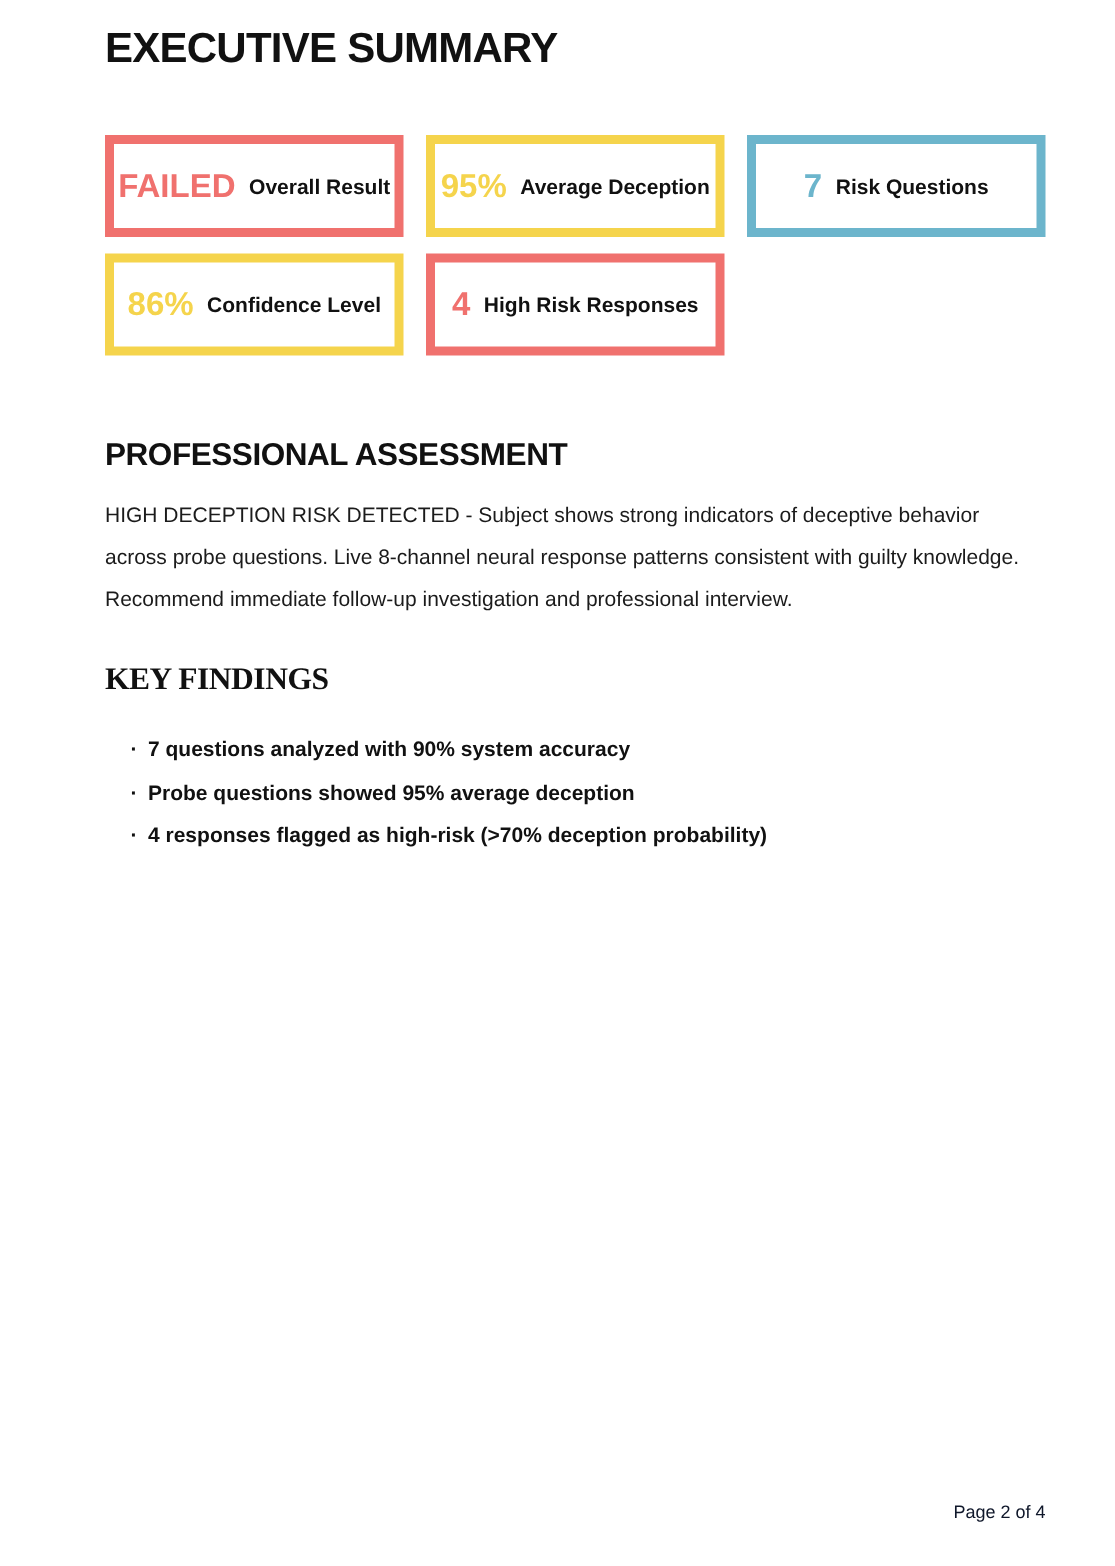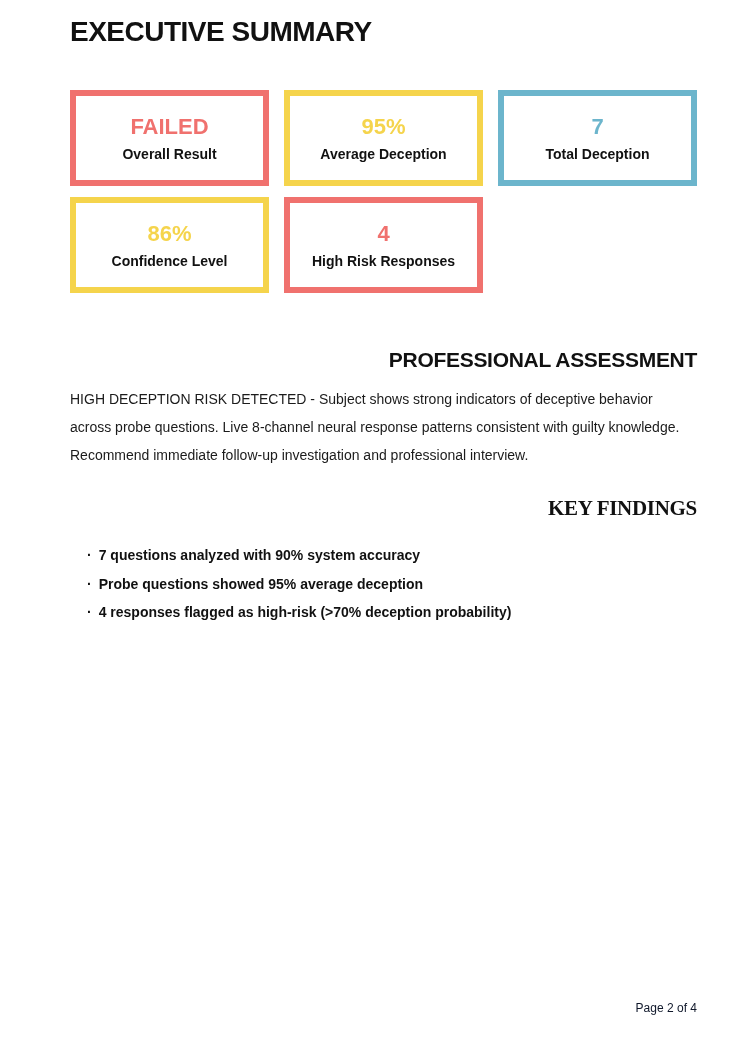--- a/index.html
+++ b/index.html
@@ -28,26 +28,26 @@
     color: #111111;
   }
   .cards-grid {
     margin-top: 42px;
     display: grid;
     grid-template-columns: repeat(3, 1fr);
     column-gap: 15px;
     row-gap: 11px;
   }
   .stat-card {
-    height: 96px;
+    height: 68px;
     box-sizing: border-box;
     border: 6px solid #cccccc;
     background: #ffffff;
     display: flex;
-    flex-direction: column;
+    flex-direction: row;
     align-items: center;
     justify-content: center;
     gap: 9px;
   }
   .stat-value {
     font-size: 22px;
     font-weight: bold;
     line-height: 1;
   }
   .stat-label {
@@ -55,21 +55,20 @@
     font-weight: bold;
     color: #111111;
     line-height: 1;
   }
   .section-heading {
     margin: 0;
     font-size: 21px;
     font-weight: bold;
     letter-spacing: -0.3px;
     color: #111111;
-    text-align: right;
   }
   .assessment-heading {
     margin-top: 55px;
   }
   .assessment-body {
     margin: 13px 0 0 0;
     max-width: 652px;
     font-size: 14px;
     font-weight: normal;
     line-height: 28px;
@@ -113,21 +112,21 @@
       <div class="stat-card" style="border-color: rgb(240, 113, 110);">
         <div class="stat-value" style="color: rgb(240, 113, 110);">FAILED</div>
         <div class="stat-label">Overall Result</div>
       </div>
       <div class="stat-card" style="border-color: rgb(245, 212, 76);">
         <div class="stat-value" style="color: rgb(245, 212, 76);">95%</div>
         <div class="stat-label">Average Deception</div>
       </div>
       <div class="stat-card" style="border-color: rgb(108, 181, 204);">
         <div class="stat-value" style="color: rgb(108, 181, 204);">7</div>
-        <div class="stat-label">Total Deception</div>
+        <div class="stat-label">Risk Questions</div>
       </div>
       <div class="stat-card" style="border-color: rgb(245, 212, 76);">
         <div class="stat-value" style="color: rgb(245, 212, 76);">86%</div>
         <div class="stat-label">Confidence Level</div>
       </div>
       <div class="stat-card" style="border-color: rgb(240, 113, 110);">
         <div class="stat-value" style="color: rgb(240, 113, 110);">4</div>
         <div class="stat-label">High Risk Responses</div>
       </div>
     </div>

